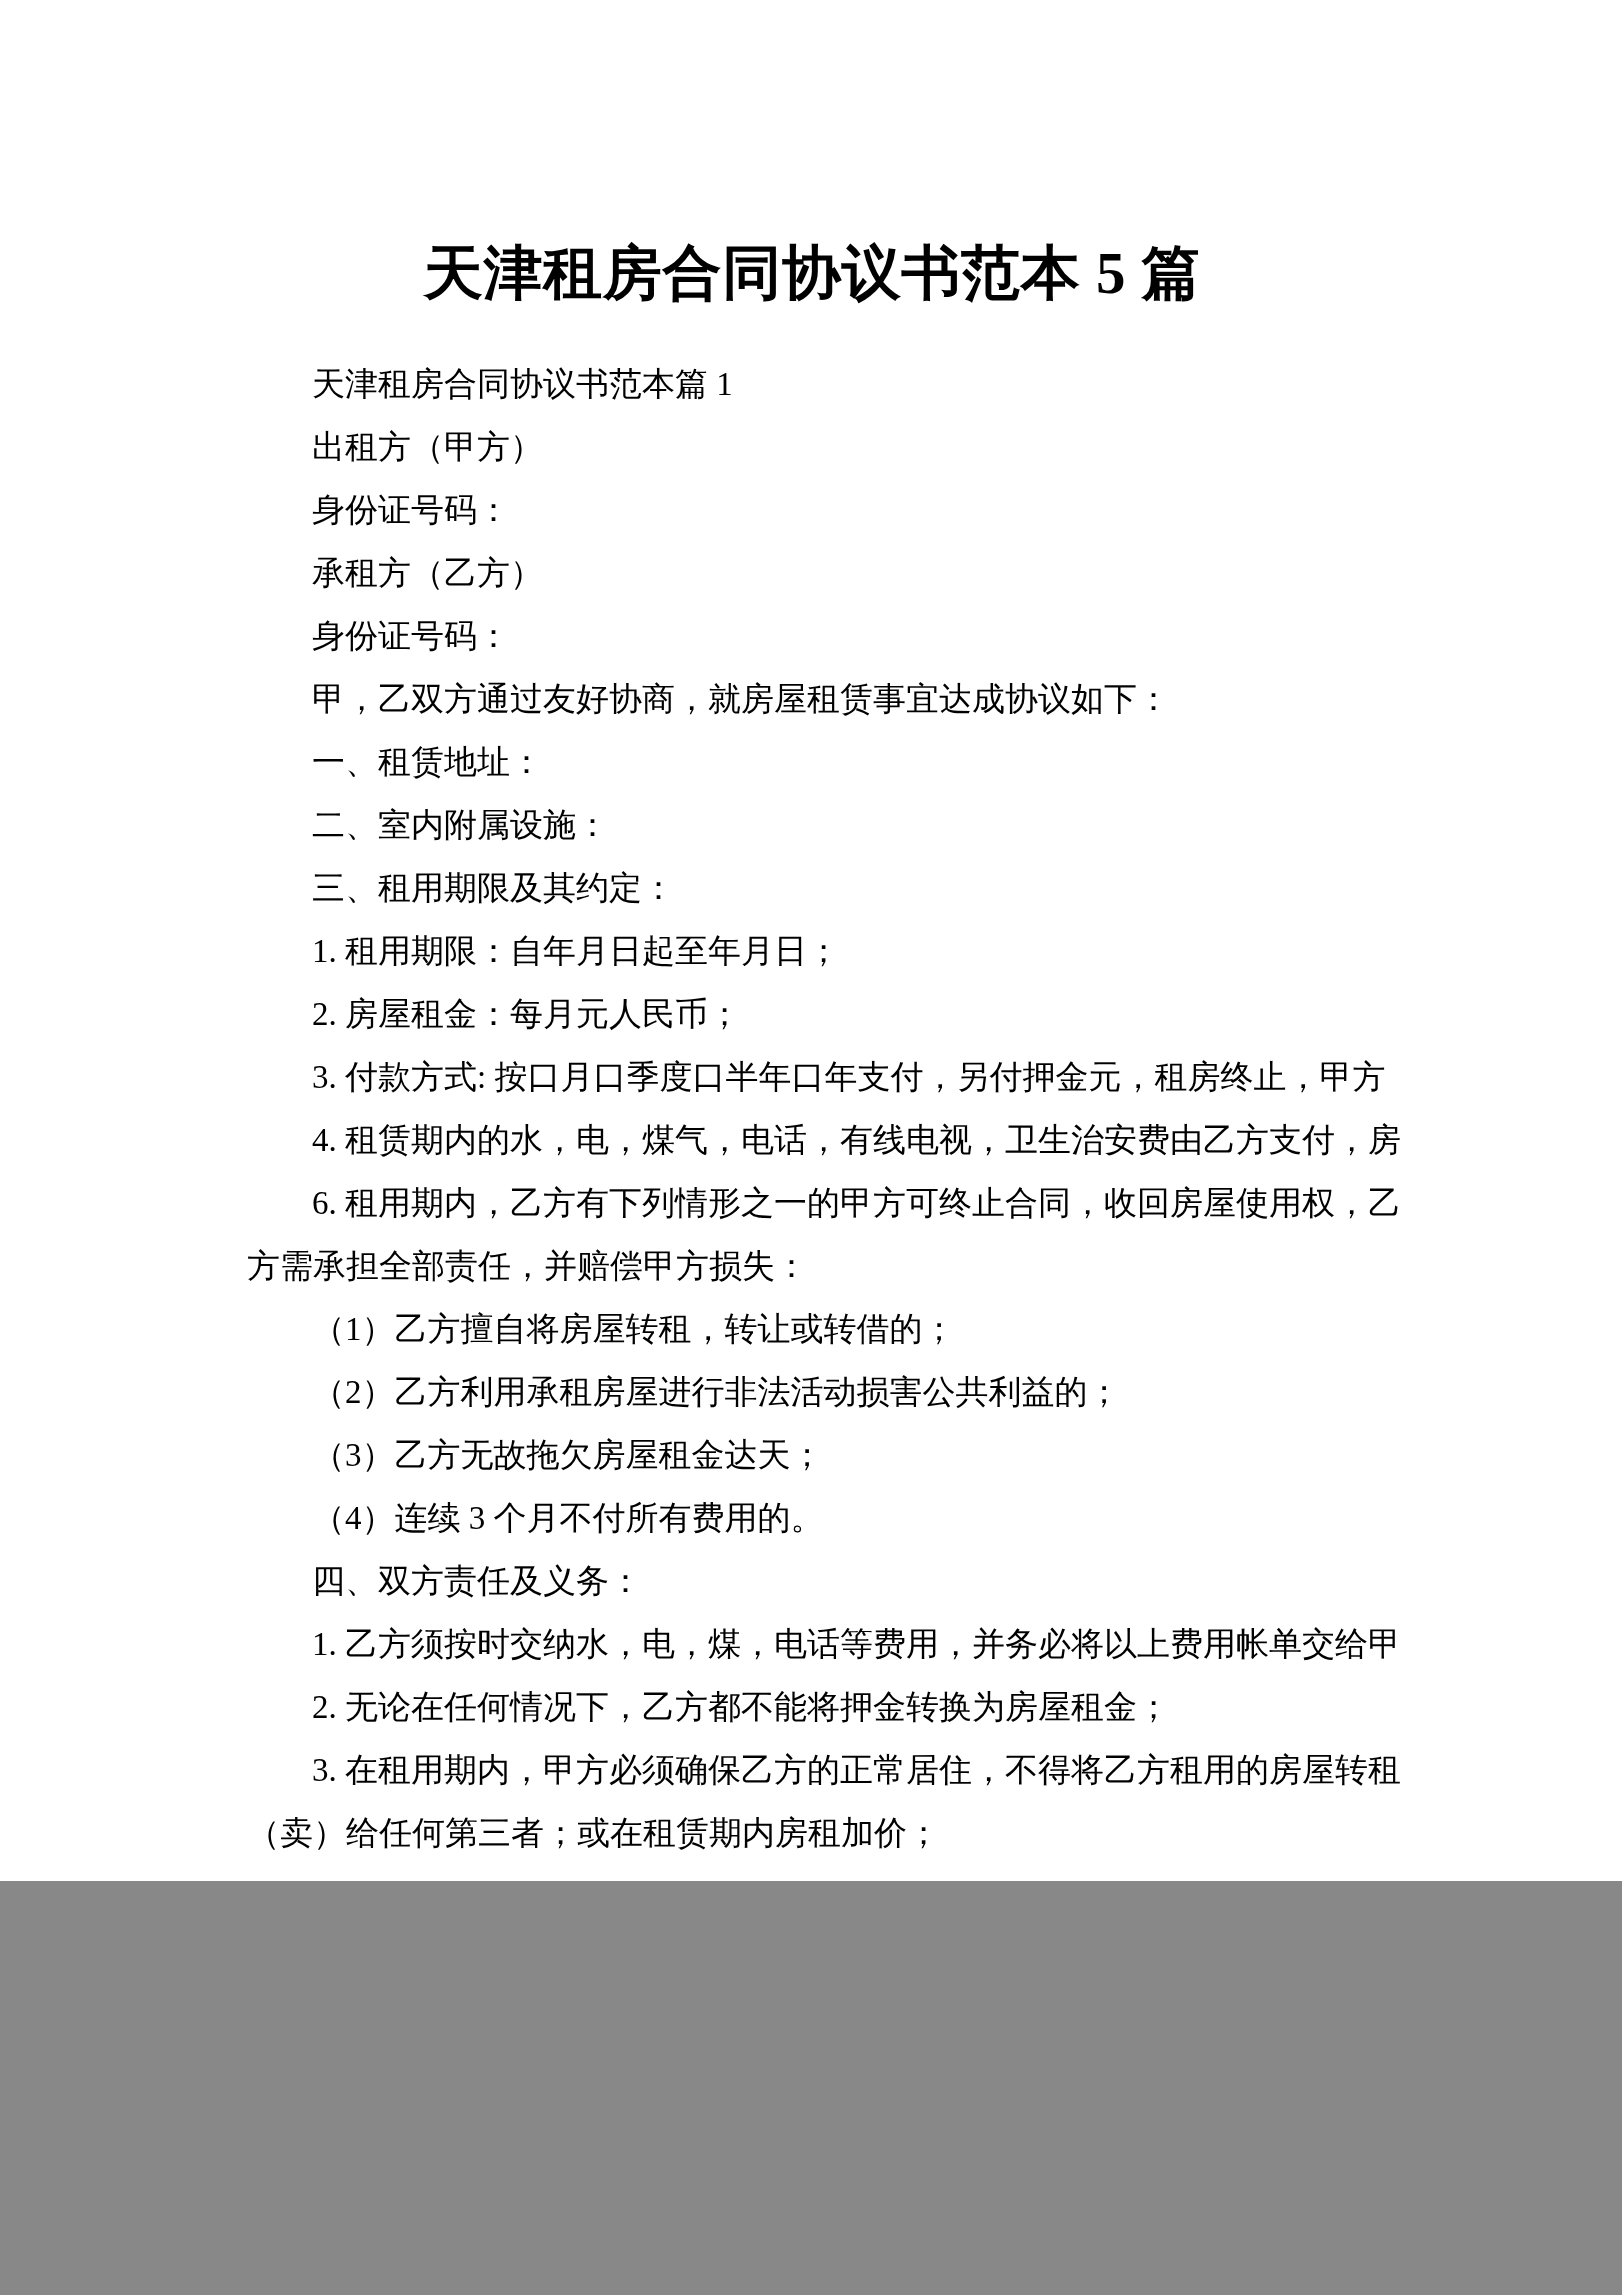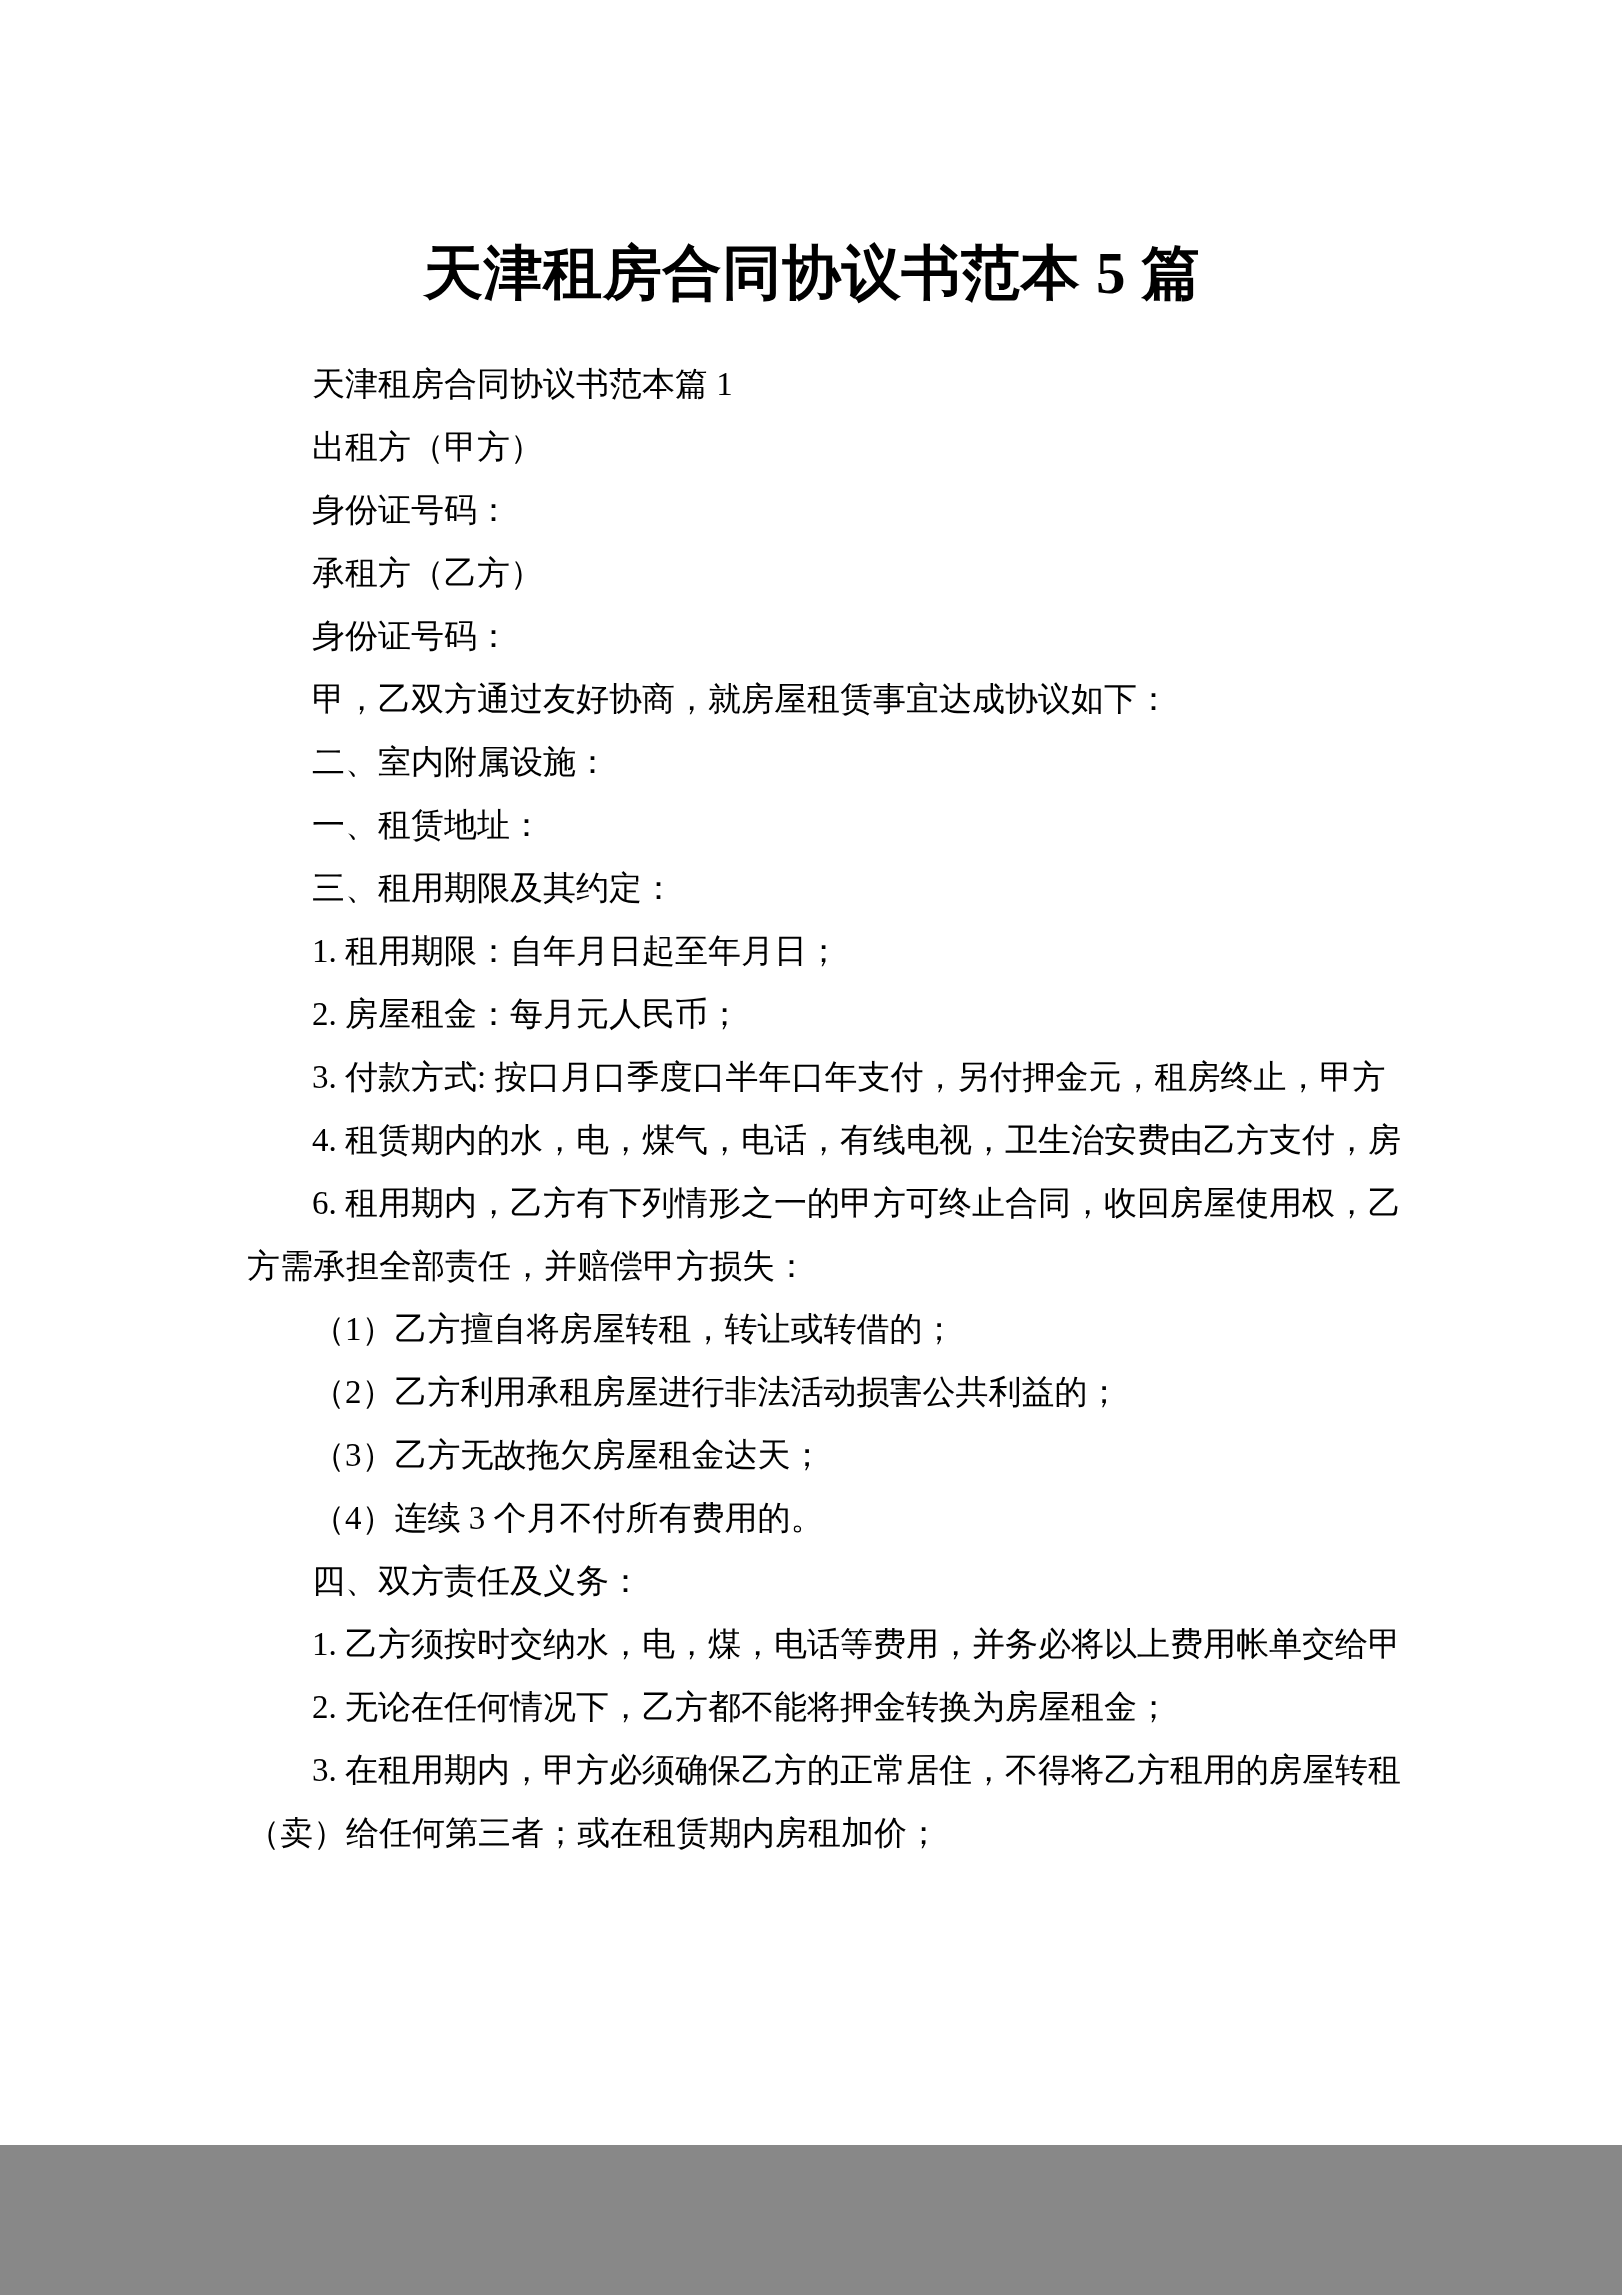--- a/index.html
+++ b/index.html
@@ -3,21 +3,21 @@
 <meta charset="utf-8">
 <style>
   html, body {
     margin: 0;
     padding: 0;
     background: #888;
   }
   .page {
     position: relative;
     width: 1623px;
-    height: 2145px;
+    height: 1881px;
     margin: 0 auto;
     background: var(--page-bg, #ffffff);
     color: var(--text-color, #000000);
     font-family: "Liberation Serif", "DejaVu Serif", serif;
     overflow: hidden;
   }
   .doc-title {
     position: absolute;
     top: 204px;
     left: 247px;
@@ -51,22 +51,22 @@
   <h1 class="doc-title">天津租房合同协议书范本 5 篇</h1>
 
   <div class="doc-body">
 
   <div class="doc-line indent">天津租房合同协议书范本篇 1</div>
       <div class="doc-line indent">出租方（甲方）</div>
       <div class="doc-line indent">身份证号码：</div>
       <div class="doc-line indent">承租方（乙方）</div>
       <div class="doc-line indent">身份证号码：</div>
       <div class="doc-line indent">甲，乙双方通过友好协商，就房屋租赁事宜达成协议如下：</div>
+      <div class="doc-line indent">一、租赁地址：</div>
       <div class="doc-line indent">二、室内附属设施：</div>
-      <div class="doc-line indent">一、租赁地址：</div>
       <div class="doc-line indent">三、租用期限及其约定：</div>
       <div class="doc-line indent">1. 租用期限：自年月日起至年月日；</div>
       <div class="doc-line indent">2. 房屋租金：每月元人民币；</div>
       <div class="doc-line indent">3. 付款方式: 按口月口季度口半年口年支付，另付押金元，租房终止，甲方</div>
       <div class="doc-line indent">4. 租赁期内的水，电，煤气，电话，有线电视，卫生治安费由乙方支付，房</div>
       <div class="doc-line indent">6. 租用期内，乙方有下列情形之一的甲方可终止合同，收回房屋使用权，乙</div>
       <div class="doc-line">方需承担全部责任，并赔偿甲方损失：</div>
       <div class="doc-line indent">（1）乙方擅自将房屋转租，转让或转借的；</div>
       <div class="doc-line indent">（2）乙方利用承租房屋进行非法活动损害公共利益的；</div>
       <div class="doc-line indent">（3）乙方无故拖欠房屋租金达天；</div>

